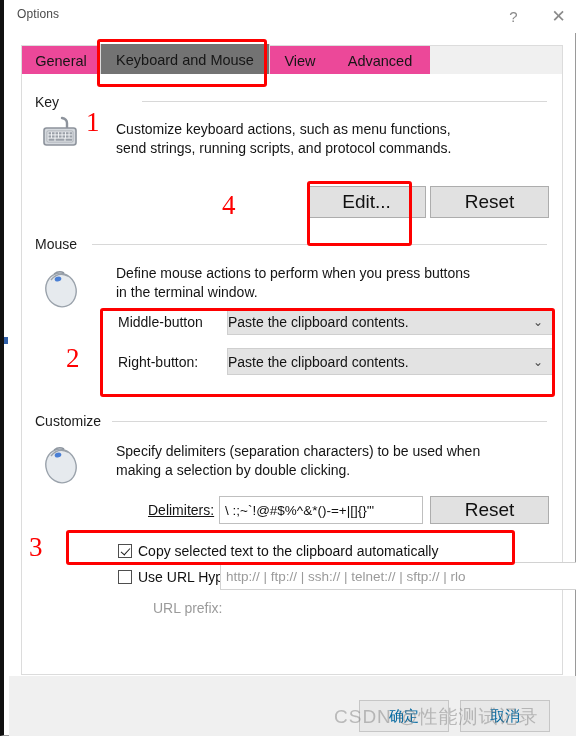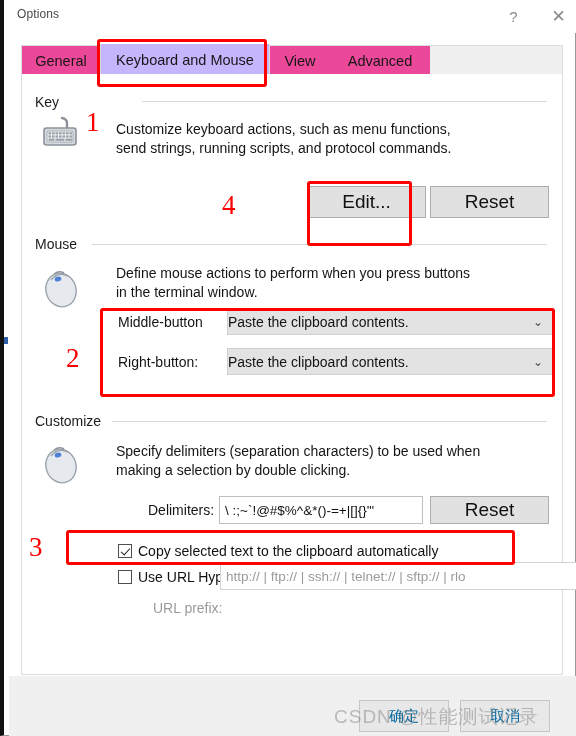--- a/index.html
+++ b/index.html
@@ -81,21 +81,21 @@
     display: flex;
     align-items: center;
     justify-content: center;
     font-size: 14.5px;
     color: #161616;
     box-sizing: border-box;
     background: #ec4899;
     padding: 0 10px;
   }
   .tab.selected {
-    background: #c4b5fd;
+    background: #737373;
     height: 31px;
     border-left: 1px solid #dcdcdc;
     border-right: 1px solid #dcdcdc;
   }
 
   
   #tabpage {
     position: absolute;
     left: 17px; top: 74px;
     width: 542px; height: 601px;
@@ -361,21 +361,21 @@
     <svg class="mouse-icon" style="left:19px; top:366px;" viewBox="0 0 40 46">
       <ellipse cx="20" cy="26" rx="15" ry="17" fill="#e6eaee" stroke="#9aa2ab" stroke-width="1.4" transform="rotate(-18 20 26)"></ellipse>
       <path d="M10 16 q7 -9 17 -4" stroke="#9aa2ab" stroke-width="1.4" fill="none"></path>
       <ellipse cx="17" cy="15" rx="3.4" ry="2.4" fill="#4a7fd4" transform="rotate(-18 17 15)"></ellipse>
       <path d="M13 10 q5 -4 10 -1" stroke="#8e96a0" stroke-width="1.6" fill="none"></path>
     </svg>
 
     <div class="desc" style="left:94px; top:368px; width:440px;">Specify delimiters (separation characters) to be used when</div>
     <div class="desc" style="left:94px; top:387px; width:440px;">making a selection by double clicking.</div>
 
-    <div class="fieldlabel" style="left:126px; top:428px;">Delimiters:</div>
+    <div class="fieldlabel" style="left:126px; top:428px;text-decoration:underline;">Delimiters:</div>
     <div class="field" style="left:197px; top:422px; width:204px; height:28px;">
       <span>\ :;~`!@#$%^&amp;*()-=+|[]{}'"</span>
     </div>
     <div class="btn" style="left:408px; top:422px; width:119px; height:28px;">
       <span>Reset</span>
     </div>
 
     <div class="checkrow" style="left:96px; top:469px;">
       <span class="cbox checked"></span>
       <span>Copy selected text to the clipboard automatically</span>

